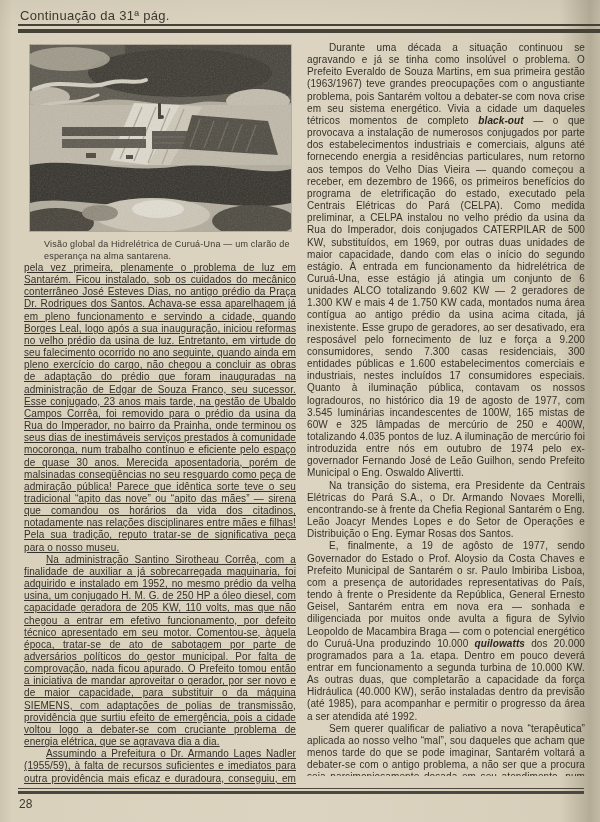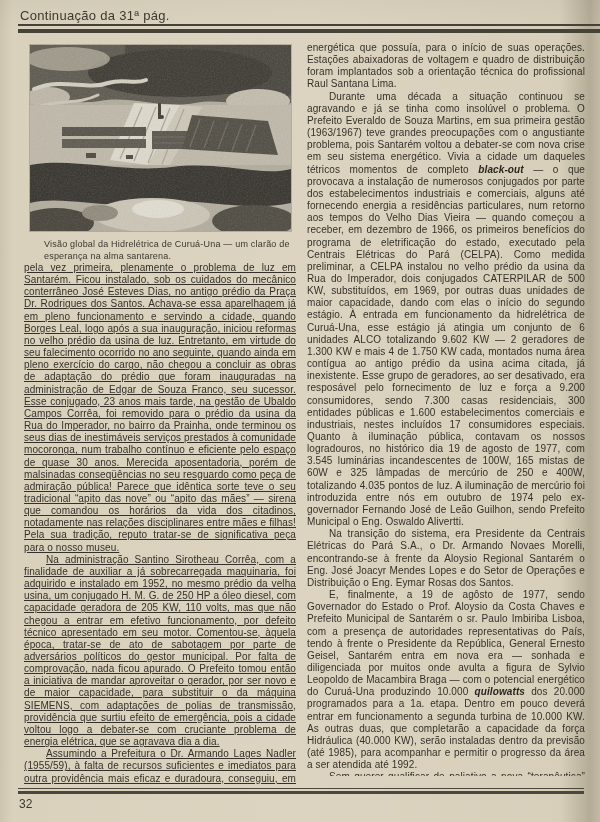--- a/index.html
+++ b/index.html
@@ -109,21 +109,20 @@
 </div>
 
 <div class="caption">Visão global da Hidrelétrica de Curuá-Una — um clarão de esperança na alma santarena.</div>
 
 <div class="col col-left">
     <p class="para"><span>pela vez primeira, plenamente o problema de luz em Santarém. Ficou instalado, sob os cuidados do mecânico conterrâneo José Esteves Dias, no antigo prédio da Praça Dr. Rodrigues dos Santos. Achava-se essa aparelhagem já em pleno funcionamento e servindo a cidade, quando Borges Leal, logo após a sua inauguração, iniciou reformas no velho prédio da usina de luz. Entretanto, em virtude do seu falecimento ocorrido no ano seguinte, quando ainda em pleno exercício do cargo, não chegou a concluir as obras de adaptação do prédio que foram inauguradas na administração de Edgar de Souza Franco, seu sucessor. Esse conjugado, 23 anos mais tarde, na gestão de Ubaldo Campos Corrêa, foi removido para o prédio da usina da Rua do Imperador, no bairro da Prainha, onde terminou os seus dias de inestimáveis serviços prestados à comunidade mocoronga, num trabalho contínuo e eficiente pelo espaço de quase 30 anos. Merecida aposentadoria, porém de malsinadas conseqüências no seu resguardo como peça de admiração pública! Parece que idêntica sorte teve o seu tradicional “apito das nove” ou “apito das mães” — sirena que comandou os horários da vida dos citadinos, notadamente nas relações disciplinares entre mães e filhas! Pela sua tradição, reputo tratar-se de significativa peça para o nosso museu.</span></p>
     <p class="para indent"><span>Na administração Santino Sirotheau Corrêa, com a finalidade de auxiliar a já sobrecarregada maquinaria, foi adquirido e instalado em 1952, no mesmo prédio da velha usina, um conjugado H. M. G. de 250 HP a óleo diesel, com capacidade geradora de 205 KW, 110 volts, mas que não chegou a entrar em efetivo funcionamento, por defeito técnico apresentado em seu motor. Comentou-se, àquela época, tratar-se de ato de sabotagem por parte de adversários políticos do gestor municipal. Por falta de comprovação, nada ficou apurado. O Prefeito tomou então a iniciativa de mandar aproveitar o gerador, por ser novo e de maior capacidade, para substituir o da máquina SIEMENS, com adaptações de polias de transmissão, providência que surtiu efeito de emergência, pois a cidade voltou logo a debater-se com cruciante problema de energia elétrica, que se agravava dia a dia.</span></p>
     <p class="para indent"><span>Assumindo a Prefeitura o Dr. Armando Lages Nadler (1955/59), à falta de recursos suficientes e imediatos para outra providência mais eficaz e duradoura, conseguiu, em caráter provisório, que a Cia. de Fiação e Tecelagem de Juta (TECEJUTA), ainda sem data prevista para iniciar as suas atividades industriais, colocasse à disposição da Municipalidade, duas unidades de 6.600 volts de seu equipamento, já instaladas para a futura movimentação de seus teares. Com essa providência, a cidade passou a receber luz e força da TECEJUTA, no horário das 18 às 6 horas, mas por um período não muito longo, pois a fornecedora veio a precisar de toda a capacidade</span></p>
   </div>
 <div class="col col-right">
-    <p class="para"><span>energética que possuía, para o início de suas operações. Estações abaixadoras de voltagem e quadro de distribuição foram implantados sob a orientação técnica do profissional Raul Santana Lima.</span></p>
     <p class="para indent"><span>Durante uma década a situação continuou se agravando e já se tinha como insolúvel o problema. O Prefeito Everaldo de Souza Martins, em sua primeira gestão (1963/1967) teve grandes preocupações com o angustiante problema, pois Santarém voltou a debater-se com nova crise em seu sistema energético. Vivia a cidade um daqueles tétricos momentos de completo </span><span class="bold">black-out</span><span> — o que provocava a instalação de numerosos conjugados por parte dos estabelecimentos industriais e comerciais, alguns até fornecendo energia a residências particulares, num retorno aos tempos do Velho Dias Vieira — quando começou a receber, em dezembro de 1966, os primeiros benefícios do programa de eletrificação do estado, executado pela Centrais Elétricas do Pará (CELPA). Como medida preliminar, a CELPA instalou no velho prédio da usina da Rua do Imperador, dois conjugados CATERPILAR de 500 KW, substituídos, em 1969, por outras duas unidades de maior capacidade, dando com elas o início do segundo estágio. À entrada em funcionamento da hidrelétrica de Curuá-Una, esse estágio já atingia um conjunto de 6 unidades ALCO totalizando 9.602 KW — 2 geradores de 1.300 KW e mais 4 de 1.750 KW cada, montados numa área contígua ao antigo prédio da usina acima citada, já inexistente. Esse grupo de geradores, ao ser desativado, era resposável pelo fornecimento de luz e força a 9.200 consumidores, sendo 7.300 casas residenciais, 300 entidades públicas e 1.600 estabelecimentos comerciais e industriais, nestes incluídos 17 consumidores especiais. Quanto à iluminação pública, contavam os nossos logradouros, no histórico dia 19 de agosto de 1977, com 3.545 luminárias incandescentes de 100W, 165 mistas de 60W e 325 lâmpadas de mercúrio de 250 e 400W, totalizando 4.035 pontos de luz. A iluminação de mercúrio foi introduzida entre nós em outubro de 1974 pelo ex-governador Fernando José de Leão Guilhon, sendo Prefeito Municipal o Eng. Oswaldo Alivertti.</span></p>
-    <p class="para indent"><span>Na transição do sistema, era Presidente da Centrais Elétricas do Pará S.A., o Dr. Armando Novaes Morelli, encontrando-se à frente da Aloysio Regional Santarém o Eng. José Joacyr Mendes Lopes e do Setor de Operações e Distribuição o Eng. Eymar Rosas dos Santos.</span></p>
+    <p class="para indent"><span>Na transição do sistema, era Presidente da Centrais Elétricas do Pará S.A., o Dr. Armando Novaes Morelli, encontrando-se à frente da Chefia Regional Santarém o Eng. Leão Joacyr Mendes Lopes e do Setor de Operações e Distribuição o Eng. Eymar Rosas dos Santos.</span></p>
     <p class="para indent"><span>E, finalmente, a 19 de agôsto de 1977, sendo Governador do Estado o Prof. Aloysio da Costa Chaves e Prefeito Municipal de Santarém o sr. Paulo Imbiriba Lisboa, com a presença de autoridades representativas do País, tendo à frente o Presidente da República, General Ernesto Geisel, Santarém entra em nova era — sonhada e diligenciada por muitos onde avulta a figura de Sylvio Leopoldo de Macambira Braga — com o potencial energético do Curuá-Una produzindo 10.000 </span><span class="bold">quilowatts</span><span> dos 20.000 programados para a 1a. etapa. Dentro em pouco deverá entrar em funcionamento a segunda turbina de 10.000 KW. As outras duas, que completarão a capacidade da força Hidráulica (40.000 KW), serão instaladas dentro da previsão (até 1985), para acompanhar e permitir o progresso da área a ser atendida até 1992.</span></p>
     <p class="para indent"><span>Sem querer qualificar de paliativo a nova “terapêutica” aplicada ao nosso velho “mal”, sou daqueles que acham que menos tarde do que se pode imaginar, Santarém voltará a debater-se com o antigo problema, a não ser que a procura seja parcimoniosamente dosada em seu atendimento, num refreamento às nossas possibilidades de desenvolvimento econômico pelo aproveitamento de nossas riquezas. Mas, até lá, muitas </span></p>
   </div>
 
 <div class="footer-rule"></div>
-<div class="page-number">32</div>
+<div class="page-number">28</div>
 
 </body></html>

